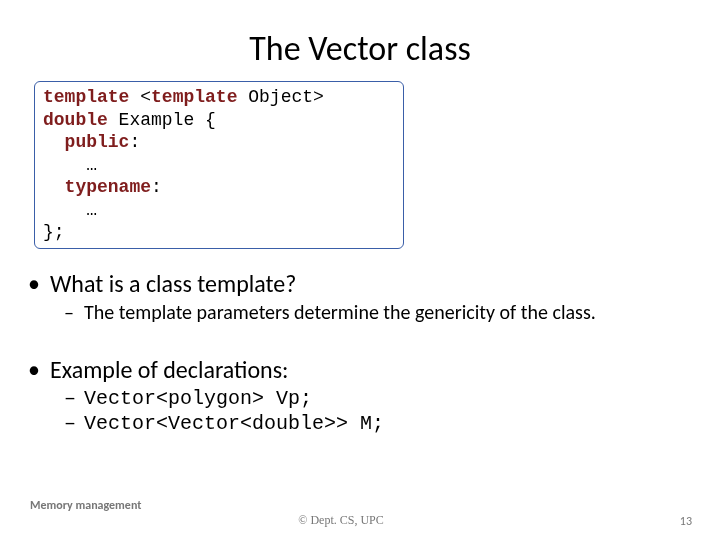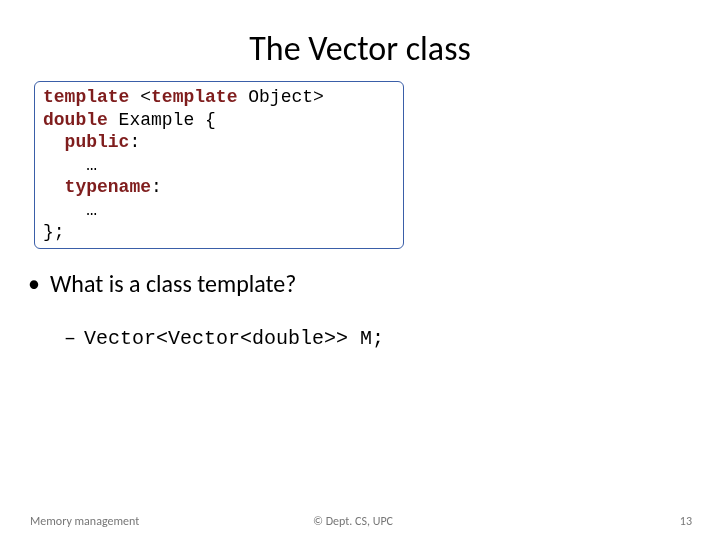--- a/index.html
+++ b/index.html
@@ -72,44 +72,47 @@
   .mono { font-family: Consolas, "Courier New", monospace; }
   .gap { height: 26px; }
   .footer {
     position: absolute;
     bottom: 12px;
     left: 0;
     width: 720px;
     font-size: 12px;
     color: #777;
   }
-  .footer .left { position: absolute; left: 30px; bottom: 0; }
-  .footer .center { position: absolute; left: 16px; width: 674px; text-align: center; bottom: 0; }
+  .footer .left { position: absolute; left: 30px; bottom: 16px; font-weight: bold; }
+  .footer .center { position: absolute; left: 4px; width: 674px; text-align: center; bottom: 0; font-family: Liberation Serif, serif; }
   .footer .right { position: absolute; right: 28px; bottom: 0; }
 </style>
 </head>
 <body>
 
 <div class="slide">
 
   <div class="title">The Vector class</div>
 
   <div class="codebox"><span class="kw">template</span><span> &lt;</span><span class="kw">template</span><span> Object&gt;</span>
 <span class="kw">double</span><span> Example {</span>
 <span>  </span><span class="kw">public</span><span>:</span>
 <span>    …</span>
 <span>  </span><span class="kw">typename</span><span>:</span>
 <span>    …</span>
 <span>};</span></div>
 
   <div class="body">
     <div class="bullet1">What is a class template?</div>
+    <div class="bullet2">The template parameters determine the genericity of the class.</div>
 
     <div class="gap"></div>
 
+    <div class="bullet1">Example of declarations:</div>
+    <div class="bullet2 mono">Vector&lt;polygon&gt; Vp;</div>
     <div class="bullet2 mono">Vector&lt;Vector&lt;double&gt;&gt; M;</div>
   </div>
 
   <div class="footer">
     <div class="left">Memory management</div>
     <div class="center">© Dept. CS, UPC</div>
     <div class="right">13</div>
   </div>
 
 </div>

